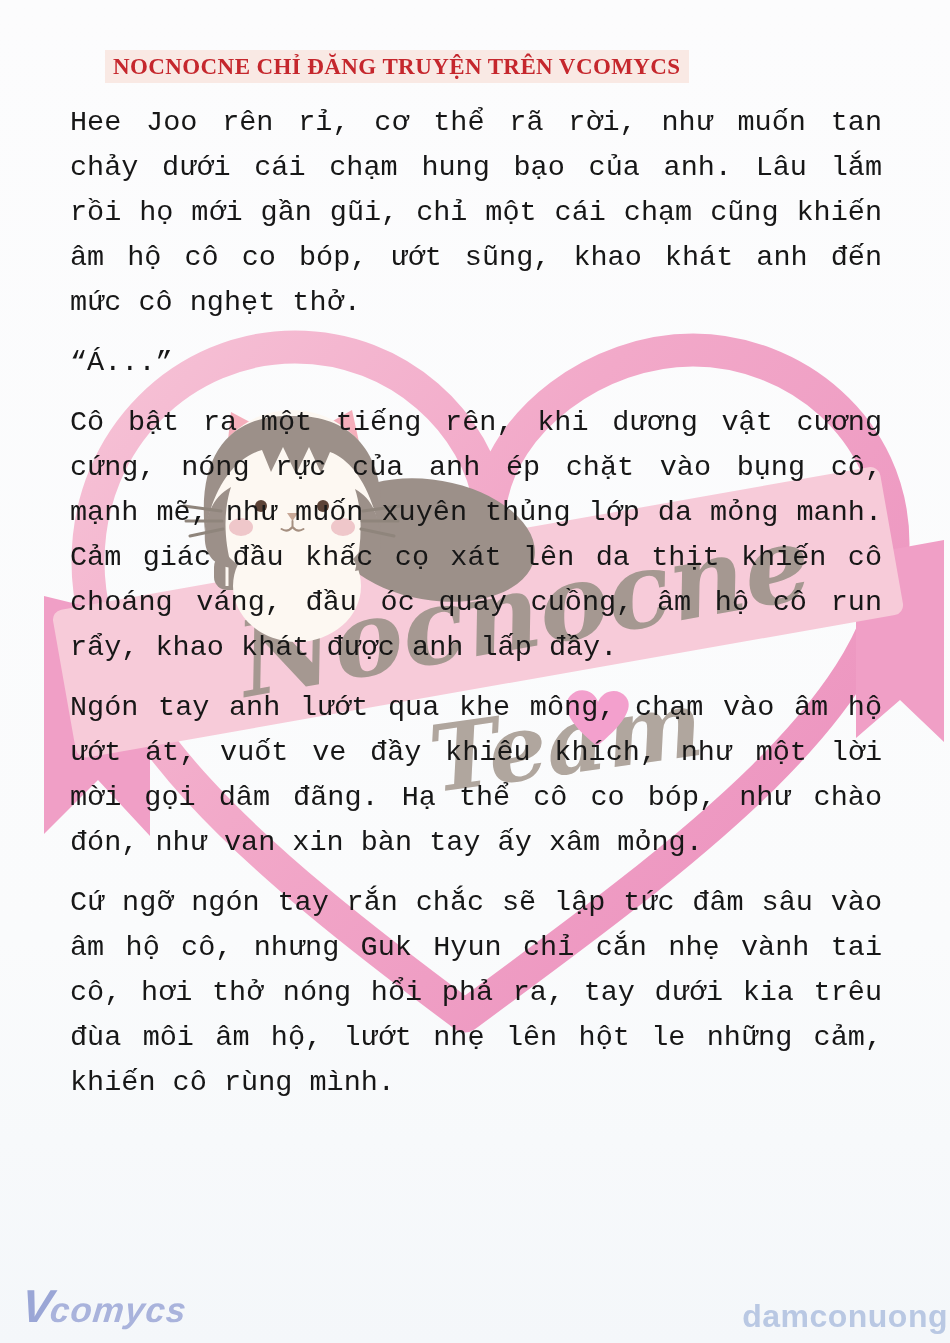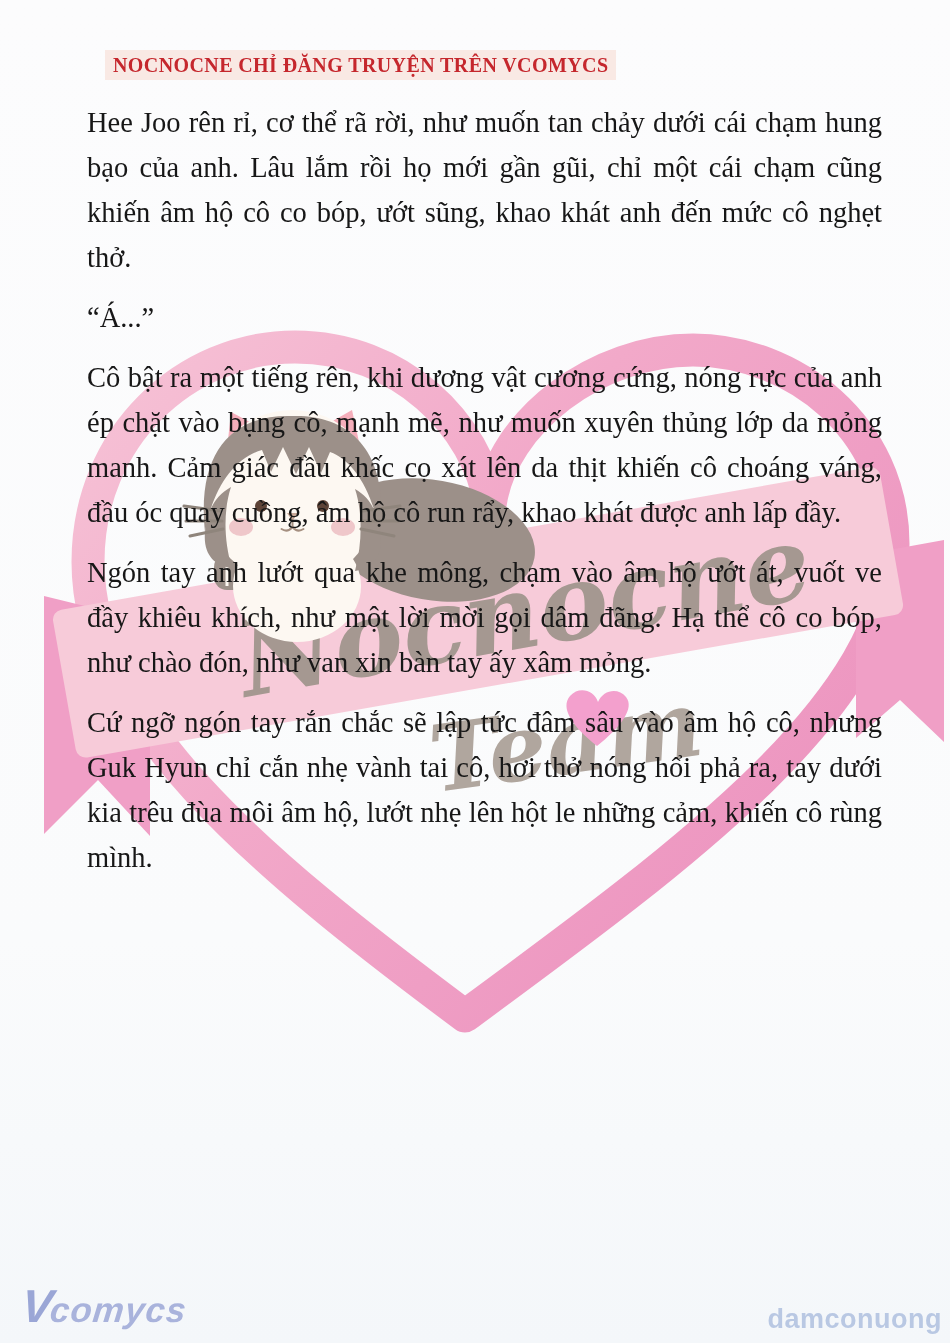--- a/index.html
+++ b/index.html
@@ -20,58 +20,58 @@
     font-style:italic;
     font-weight:bold;
   }
   
   .header-notice{
     position:absolute;left:105px;top:50px;z-index:2;
     background:#f9e9e4;
     color:#c5272d;
     font-family:"Liberation Serif", serif;
     font-weight:bold;
-    font-size:20px;
+    font-size:23px;
     letter-spacing:.4px;
     padding:4px 8px 3px 8px;
     white-space:nowrap;
   }
   
   .story{
     position:absolute;left:70px;top:100px;width:812px;z-index:2;
     color:#171717;
     font-size:28.5px;
     line-height:45px;
     text-align:justify;
   }
-  .story p{margin:0 0 15px 17px;}
+  .story p{margin:0 0 15px 0;font-family:Liberation Mono, monospace;}
   .story p.dialogue{text-align:left;}
   
   .vcomycs-logo{
     position:absolute;left:22px;bottom:10px;z-index:2;
     color:#a9b3dc;
     font-family:"Liberation Sans", sans-serif;
     font-style:italic;
     font-weight:bold;
     font-size:35px;
     letter-spacing:1px;
     transform:skewX(-6deg);
     white-space:nowrap;
   }
   .vcomycs-logo .v-cap{
     font-size:46px;
     letter-spacing:-2px;
     color:#9aa6d6;
   }
   .damconuong-credit{
-    position:absolute;right:8px;bottom:8px;z-index:2;
+    position:absolute;right:2px;bottom:8px;z-index:2;
     color:#b9c8e3;
     font-family:"Liberation Sans", sans-serif;
     font-weight:bold;
-    font-size:27px;
+    font-size:32px;
     letter-spacing:.5px;
     margin-top:32px;
   }
 </style>
 </head>
 <body>
 
 <div class="page">
 
   <svg class="watermark" viewBox="0 0 950 1343" aria-hidden="true">

